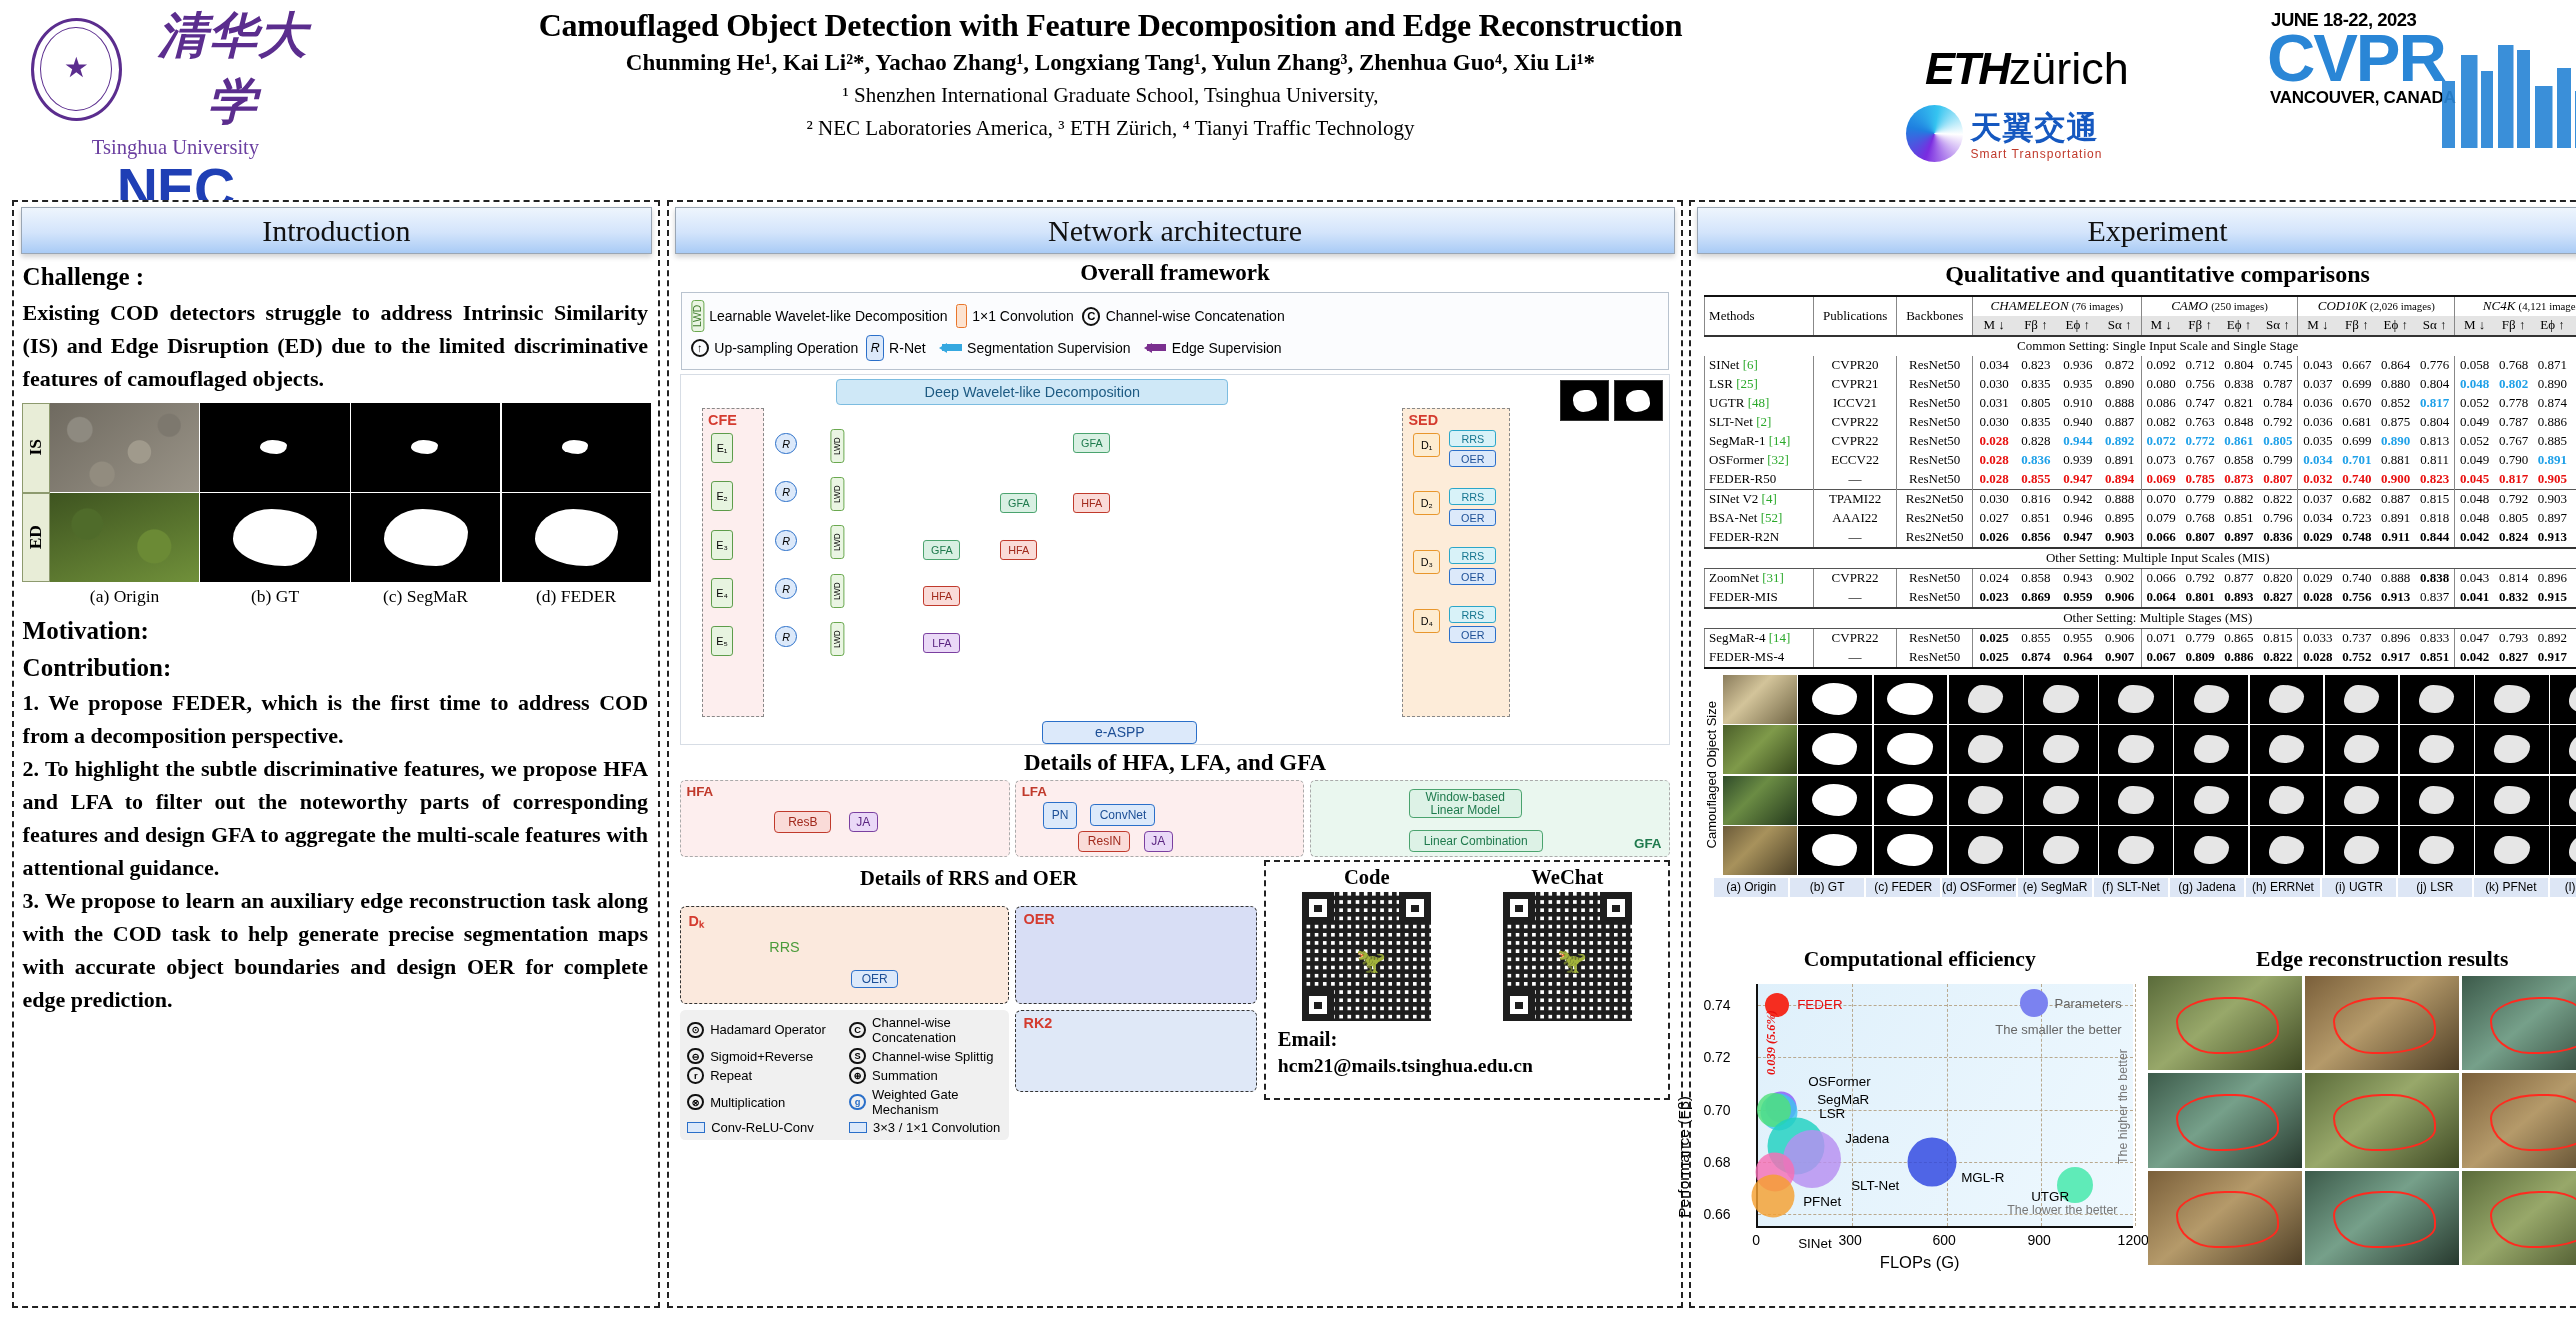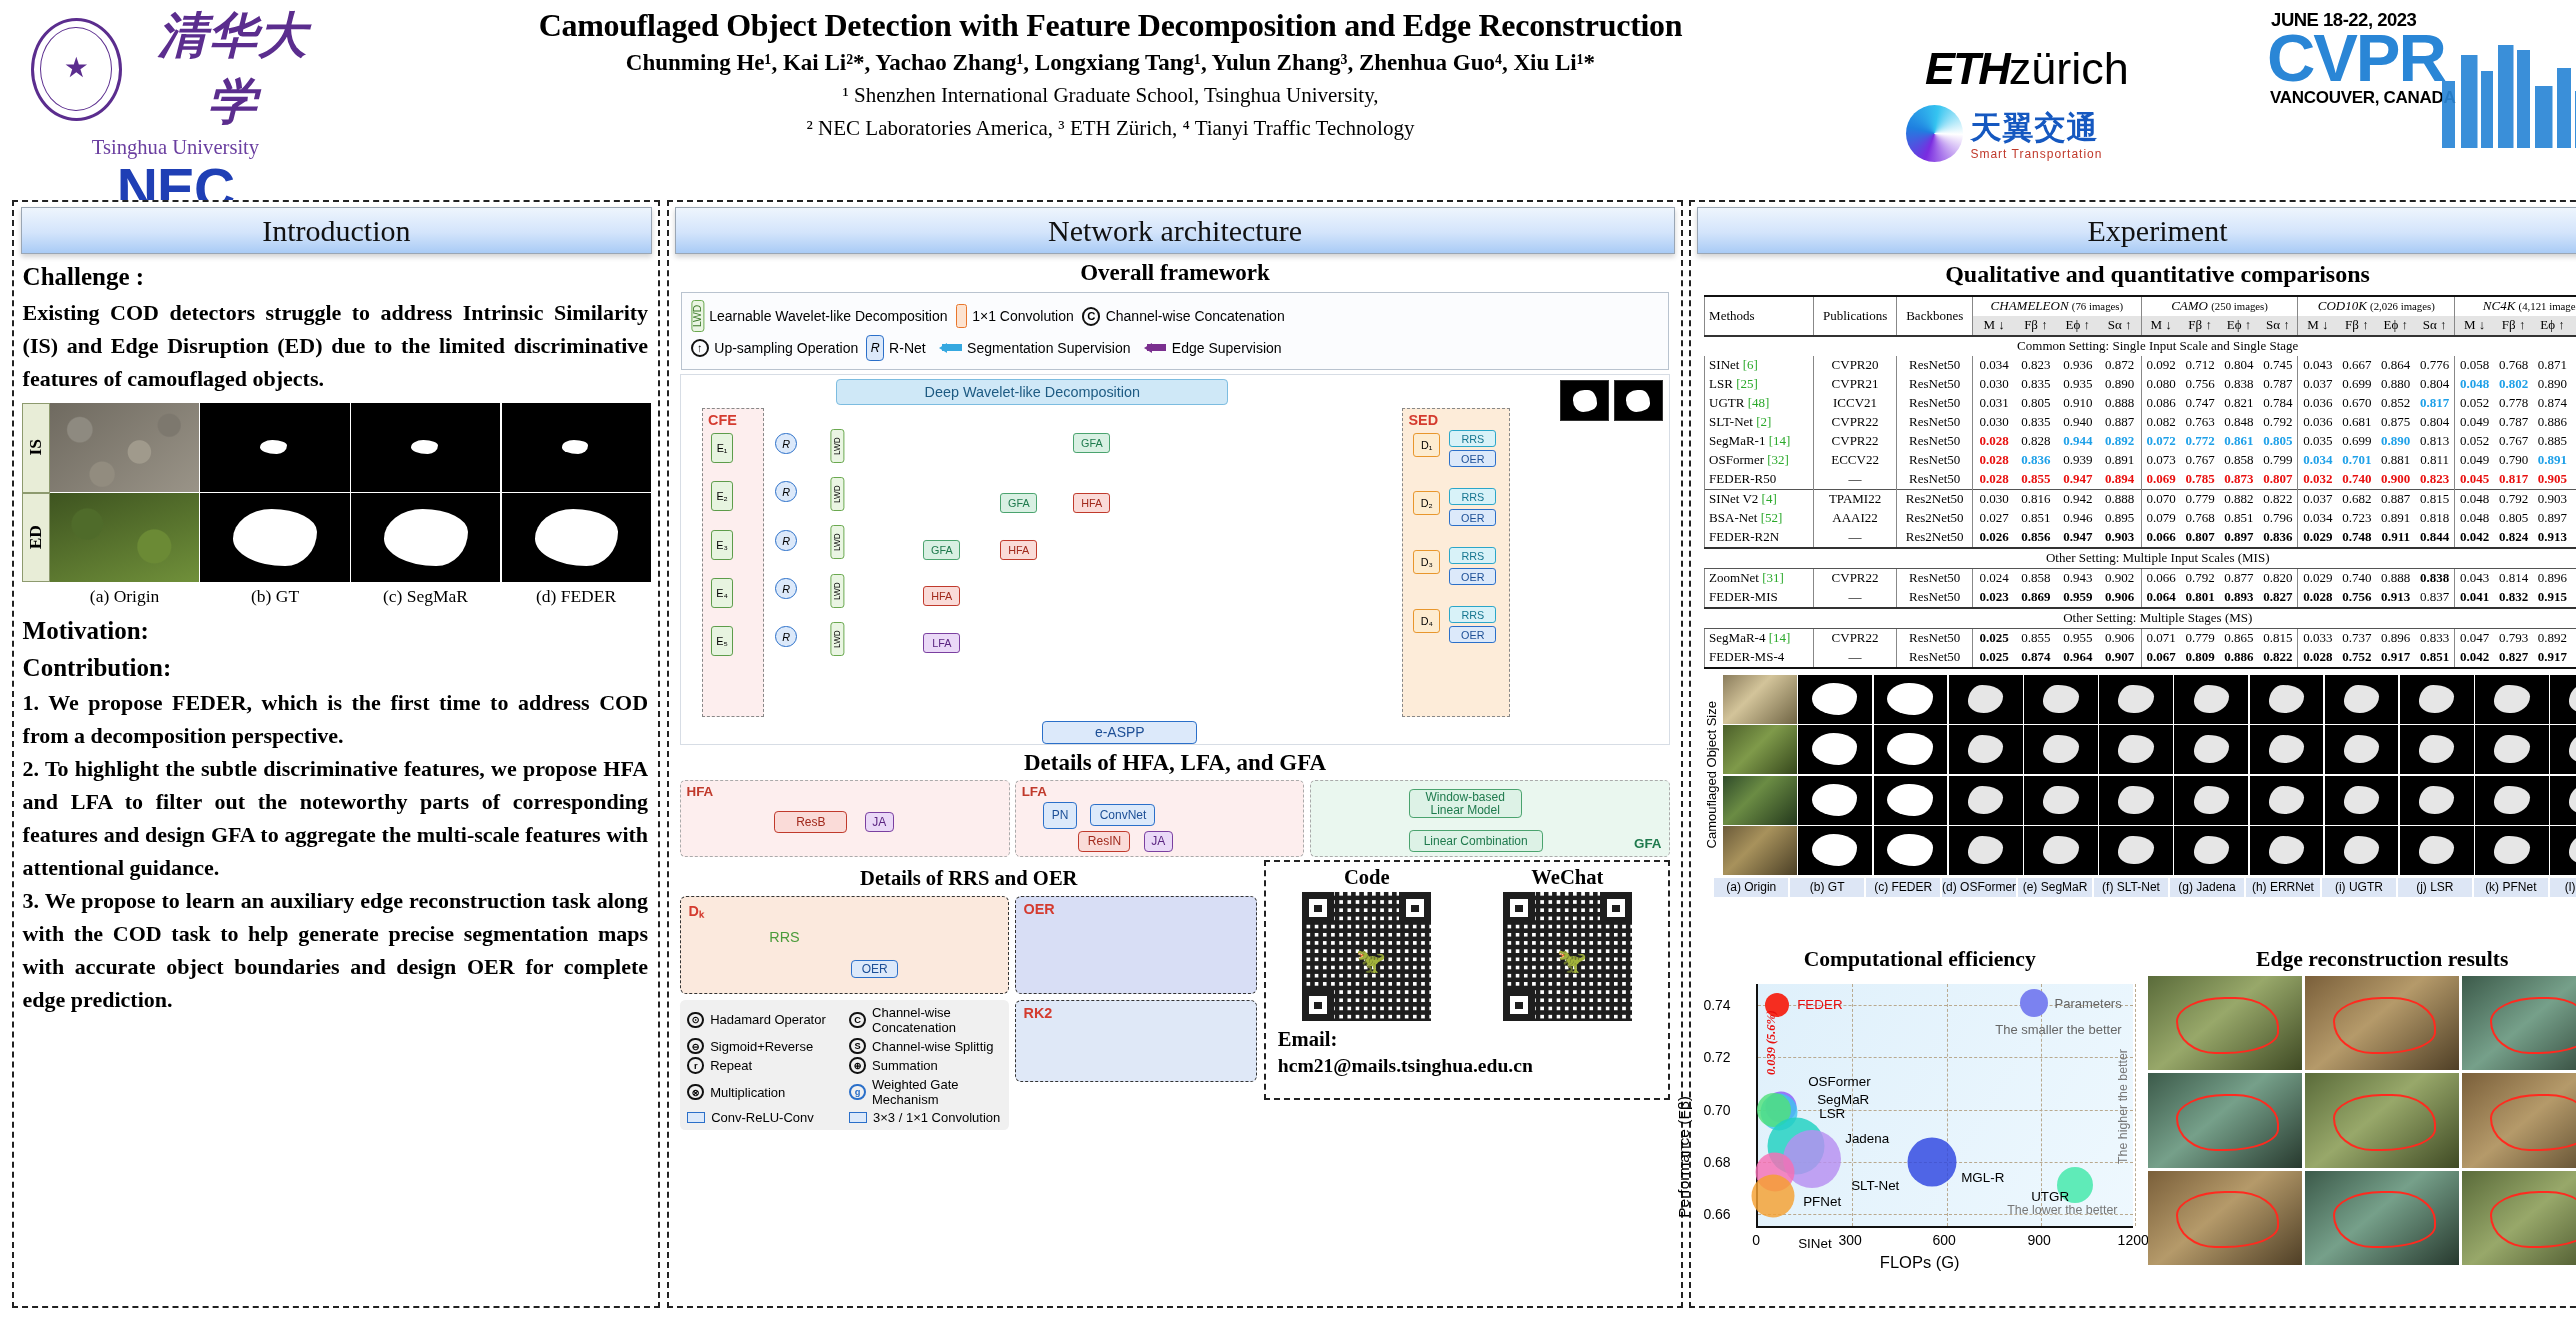--- a/index.html
+++ b/index.html
@@ -163,21 +163,21 @@
   .details-title { text-align:center; font-size:23px; font-weight:800; margin-top:5.2px; }
   .detrow { margin: 4.1px 11.3px 0 11.3px; display:flex; gap:5.2px; }
   .detbox { border:1px dashed #aaa; border-radius:5.2px; position:relative; height: 77px; }
   .detbox .tag { position:absolute; left:5.2px; top:3.1px; font-size:13.4px; font-weight:800;
      font-family:"Liberation Sans", sans-serif; }
   .det-hfa { flex: 0 0 330px; background:#fdeeee; }
   .det-lfa { flex: 0 0 289px; background:#fdeeee; }
   .det-gfa { flex: 1; background:#eaf7ef; }
   .pill { display:inline-flex; align-items:center; justify-content:center; border-radius:4.1px;
      font-family:"Liberation Sans", sans-serif; font-size:12px; }
-  .pill.resb { border:1.5px solid #c0392b; background:#fadbd8; color:#a1291c; width:73px; height:21.6px; }
+  .pill.resb { border:1.5px solid #c0392b; background:#fadbd8; color:#a1291c; width:57px; height:21.6px; }
   .pill.resin{ border:1.5px solid #c0392b; background:#fadbd8; color:#a1291c; width:52px; height:20.6px; }
   .pill.ja   { border:1.5px solid #7a3fa0; background:#ead9f7; color:#5a2480; width:29px; height:20.6px; }
   .pill.conv { border:1.5px solid #2a6fc9; background:#dce9fa; color:#1d4f96; width:65px; height:21.6px; }
   .pill.pn   { border:1.5px solid #2a6fc9; background:#dce9fa; color:#1d4f96; width:34px; height:27px; }
   .pill.wlm  { border:1.5px solid #4aa36e; background:#ddf2e6; color:#1f7a4d; width:113px; height:29px; text-align:center; line-height:1.1;}
   .pill.lcm  { border:1.5px solid #4aa36e; background:#ddf2e6; color:#1f7a4d; width:134px; height:21.6px; }
 
   .rrs-title { text-align:center; font-size:20.6px; font-weight:800; margin-top:7.2px; }
   .botrow { margin: 3.1px 11.3px 0 11.3px; display:flex; gap:7.2px; height: 240px; }
   .rrsoer { flex: 0 0 577px; }
@@ -507,21 +507,21 @@
         </div>
         <div style="position:absolute; left:98px; top:49px;">
           <div class="pill lcm">Linear Combination</div>
         </div>
       </div>
     </div>
 
     <div class="botrow">
       <div class="rrsoer">
         <div class="rrs-title">Details of RRS and OER</div>
-        <div style="display:flex; gap:6.2px; margin-top:6px;">
+        <div style="display:flex; gap:6.2px; margin-top:16px;">
           <div class="rb dk" style="flex:1;">
             <div class="tag">Dₖ</div>
             <div style="position:absolute; left:88px; top:32px;">
               <span style="color:#4a9b3a; font-size:14.4px; font-family:'Liberation Sans',sans-serif;">RRS</span>
             </div>
             <div style="position:absolute; left:170px; top:63px;">
               <span class="pill oer" style="display:inline-flex; width:47px; height:17.5px; border:1.5px solid #2a6fc9; background:#dce9fa; color:#1d4f96;">OER</span>
             </div>
           </div>
           <div class="rb oer" style="flex:0 0 242px;">

